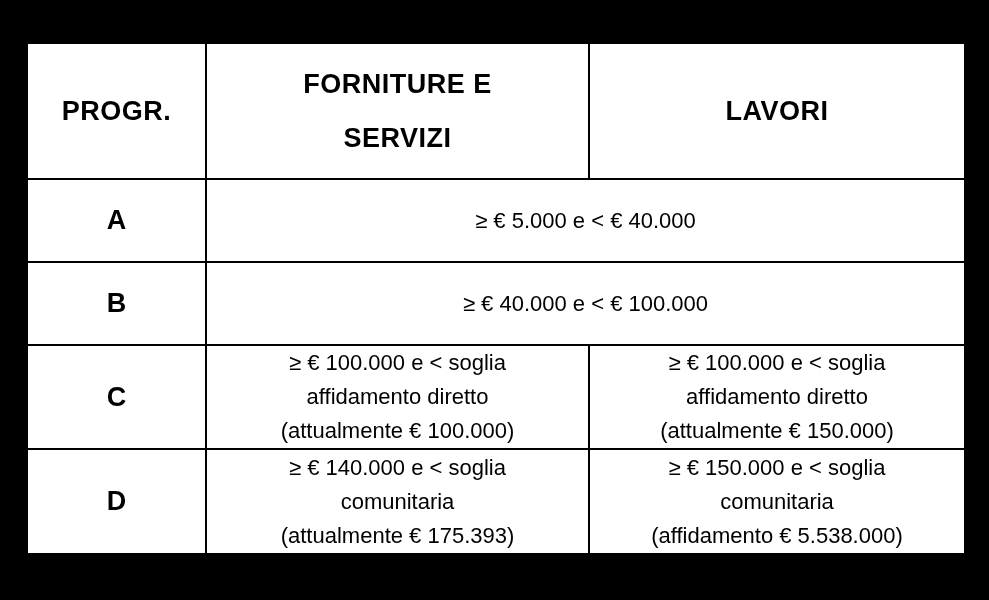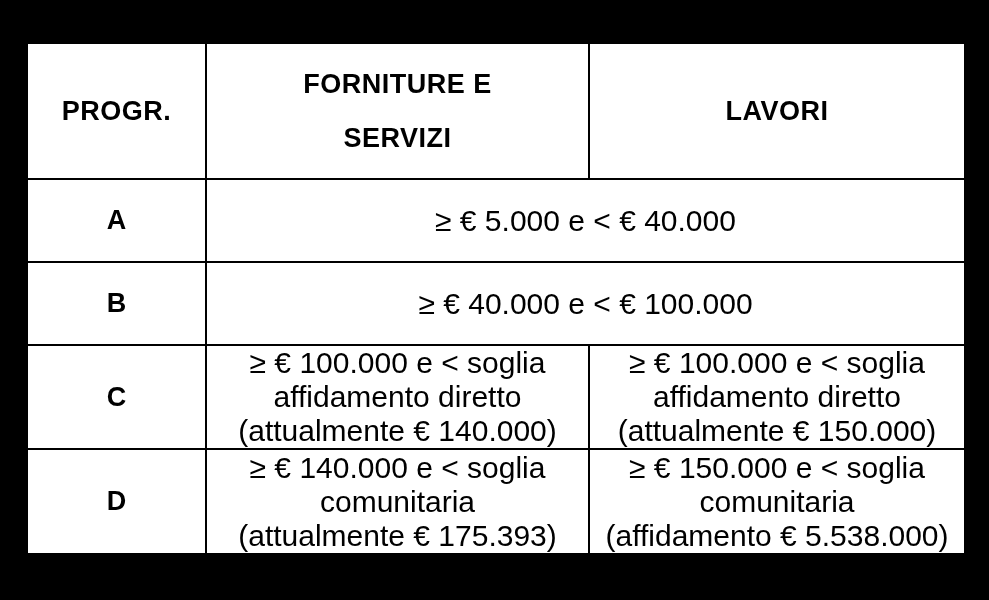--- a/index.html
+++ b/index.html
@@ -46,21 +46,21 @@
     letter-spacing: 0.5px;
   }
   .hdr-line {
     line-height: 2.0;
   }
   .progr-letter {
     font-weight: bold;
     font-size: 27px;
   }
   .cell-value {
-    font-size: 30px;
+    font-size: 22px;
     line-height: 1.5;
   }
   .cell-line {
     line-height: 34px;
     white-space: nowrap;
   }
 </style>
 </head>
 <body>
 
@@ -103,21 +103,21 @@
         </td>
       </tr>
 
       <tr class="row-c">
         <td>
           <span class="progr-letter">C</span>
         </td>
         <td class="cell-value">
           <div class="cell-line">≥ € 100.000 e &lt; soglia</div>
           <div class="cell-line">affidamento diretto</div>
-          <div class="cell-line">(attualmente € 140.000)</div>
+          <div class="cell-line">(attualmente € 100.000)</div>
         </td>
         <td class="cell-value">
           <div class="cell-line">≥ € 100.000 e &lt; soglia</div>
           <div class="cell-line">affidamento diretto</div>
           <div class="cell-line">(attualmente € 150.000)</div>
         </td>
       </tr>
 
       <tr class="row-d">
         <td>

